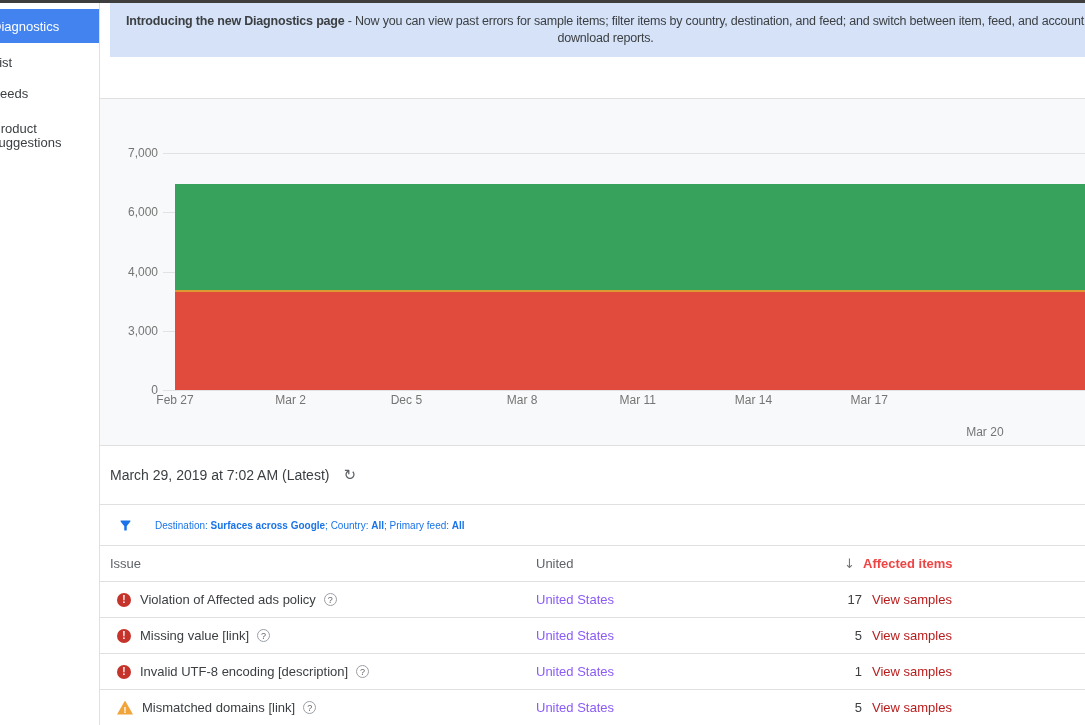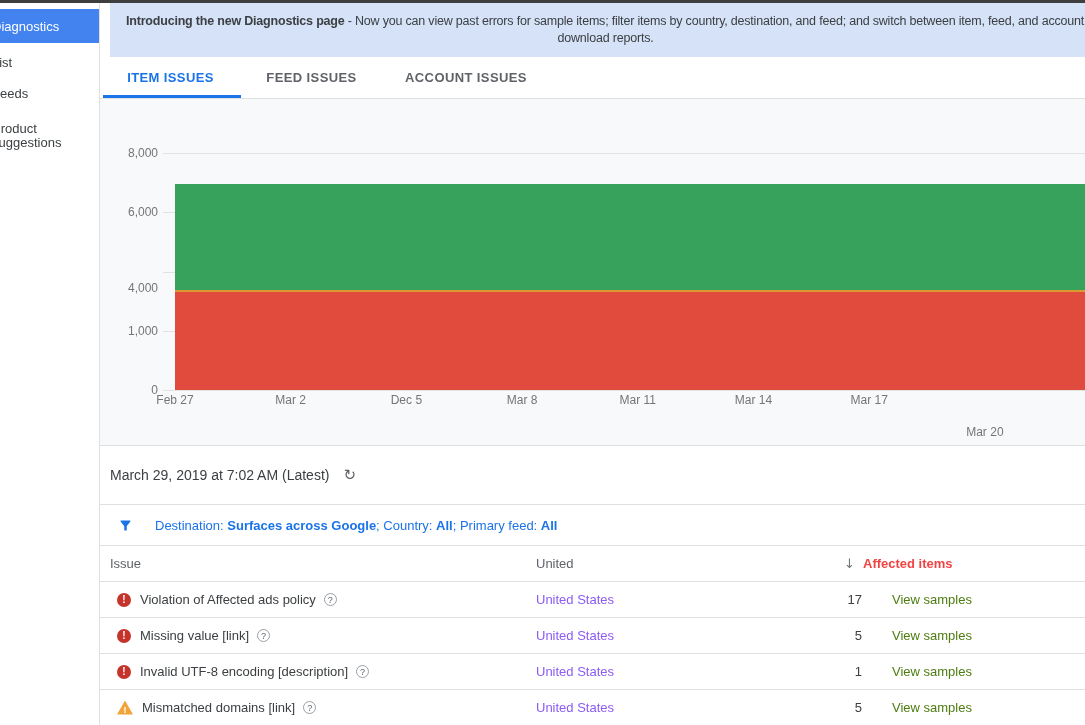--- a/index.html
+++ b/index.html
@@ -36,21 +36,21 @@
     color:#757575;transform:translateY(-50%);}
   .area-rect{position:absolute;left:75px;right:0;}
   .xlabel{position:absolute;top:294px;width:80px;text-align:center;font-size:12px;color:#757575;}
   
   .row-date{position:absolute;left:0;right:0;top:442px;height:59px;border-top:1px solid #e0e0e0;
     box-sizing:border-box;background:#fff;display:flex;align-items:center;padding-left:10px;
     font-size:14px;color:#3c4043;}
   .refresh{margin-left:14px;font-family:"DejaVu Sans",sans-serif;font-size:15px;color:#5f6368;cursor:pointer;}
   
   .row-filter{position:absolute;left:0;right:0;top:501px;height:41px;border-top:1px solid #e0e0e0;
-    box-sizing:border-box;background:#fff;display:flex;align-items:center;font-size:13px;color:#1a73e8;cursor:pointer;}
+    box-sizing:border-box;background:#fff;display:flex;align-items:center;font-size:10px;color:#1a73e8;cursor:pointer;}
   .funnel{margin-left:18px;flex:none;}
   .fwrap{margin-left:22px;}
   .f-value{font-weight:700;}
   
   .thead{position:absolute;left:0;right:0;top:542px;height:36px;border-top:1px solid #e0e0e0;
     box-sizing:border-box;font-size:13px;color:#5f6368;background:#fff;}
   .thead span{line-height:35px;position:absolute;}
   .col-issue{left:10px;}
   .col-country{left:436px;}
   .col-sort{left:744px;font-family:"DejaVu Sans",sans-serif;color:#757575;cursor:pointer;}
@@ -60,21 +60,21 @@
   .issue-wrap{position:absolute;left:17px;top:0;bottom:0;display:flex;align-items:center;}
   .issue-text{margin-left:9px;color:#3c4043;}
   .ic-error{flex:none;width:14px;height:14px;border-radius:50%;background:#c5332b;color:#fff;
     font-size:10px;font-weight:700;text-align:center;line-height:14px;display:block;}
   .ic-warn{flex:none;width:16px;height:14px;background:#f0a43a;color:#fff;font-size:9px;font-weight:700;
     text-align:center;line-height:19px;display:block;clip-path:polygon(50% 0,100% 100%,0 100%);}
   .ic-help{margin-left:8px;flex:none;width:13px;height:13px;border:1px solid #9aa0a6;border-radius:50%;
     color:#5f6368;font-size:9px;line-height:12px;text-align:center;box-sizing:border-box;display:block;cursor:pointer;}
   .country{position:absolute;left:436px;line-height:35px;color:#8b5cf6;}
   .num{position:absolute;left:700px;width:62px;text-align:right;line-height:35px;color:#3c4043;}
-  .link{position:absolute;left:792px;line-height:35px;color:#4d7c0f;cursor:pointer;}
+  .link{position:absolute;left:772px;line-height:35px;color:#b91c1c;cursor:pointer;}
 </style>
 </head>
 <body>
 
 <div class="topstrip"></div>
 
 <nav class="sidebar">
     <div class="side-item s0 selected">
       <span class="side-label">Diagnostics</span>
     </div>
@@ -89,44 +89,32 @@
     </div>
   </nav>
 
 <div class="main">
 
   <div class="banner">
     <div class="l1"><span class="b">Introducing the new Diagnostics page</span><span> - Now you can view past errors for sample items; filter items by country, destination, and feed; and switch between item, feed, and account views. You can</span></div>
     <div class="l2">download reports.</div>
   </div>
 
-  <div class="tabs">
-      <div class="tab active" style="width: 141px;">
-        <span>ITEM ISSUES</span>
-        <div class="underline"></div>
-      </div>
-      <div class="tab" style="width: 141px;">
-        <span>FEED ISSUES</span>
-      </div>
-      <div class="tab" style="width: 168px;">
-        <span>ACCOUNT ISSUES</span>
-      </div>
-    </div>
 
   <div class="chart-sec">
       <div class="gridline" style="top: 291px;"></div>
       <div class="ytick-label" style="top: 291px;">0</div>
       <div class="gridline" style="top: 231.75px;"></div>
-      <div class="ytick-label" style="top: 231.75px;">1,000</div>
+      <div class="ytick-label" style="top: 231.75px;">3,000</div>
       <div class="gridline" style="top: 172.5px;"></div>
-      <div class="ytick-label" style="top: 172.5px; margin-top: 16px;">4,000</div>
+      <div class="ytick-label" style="top: 172.5px;">4,000</div>
       <div class="gridline" style="top: 113.25px;"></div>
       <div class="ytick-label" style="top: 113.25px;">6,000</div>
       <div class="gridline" style="top: 54px;"></div>
-      <div class="ytick-label" style="top: 54px;">8,000</div>
+      <div class="ytick-label" style="top: 54px;">7,000</div>
       <div class="area-rect" style="top: 193px; height: 98px; background: rgb(224, 75, 62);"></div>
       <div class="area-rect" style="top: 191px; height: 2px; background: rgb(221, 154, 48);"></div>
       <div class="area-rect" style="top: 85px; height: 106px; background: rgb(54, 162, 92);"></div>
       <div class="xlabel" style="left: 35px;">Feb 27</div>
       <div class="xlabel" style="left: 150.7px;">Mar 2</div>
       <div class="xlabel" style="left: 266.4px;">Dec 5</div>
       <div class="xlabel" style="left: 382.1px;">Mar 8</div>
       <div class="xlabel" style="left: 497.8px;">Mar 11</div>
       <div class="xlabel" style="left: 613.5px;">Mar 14</div>
       <div class="xlabel" style="left: 729.2px;">Mar 17</div>

